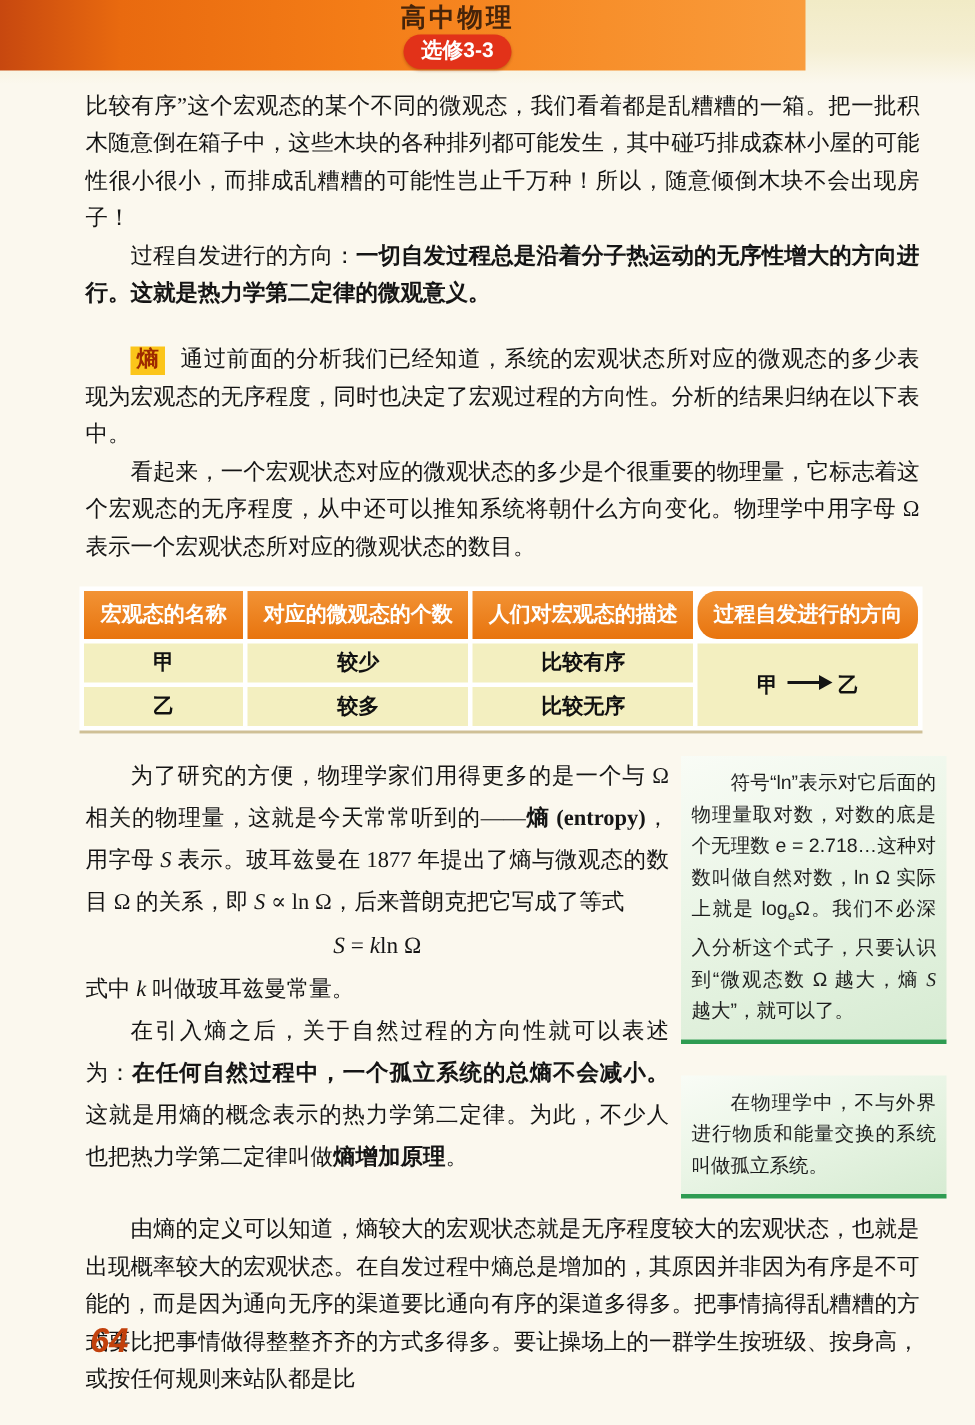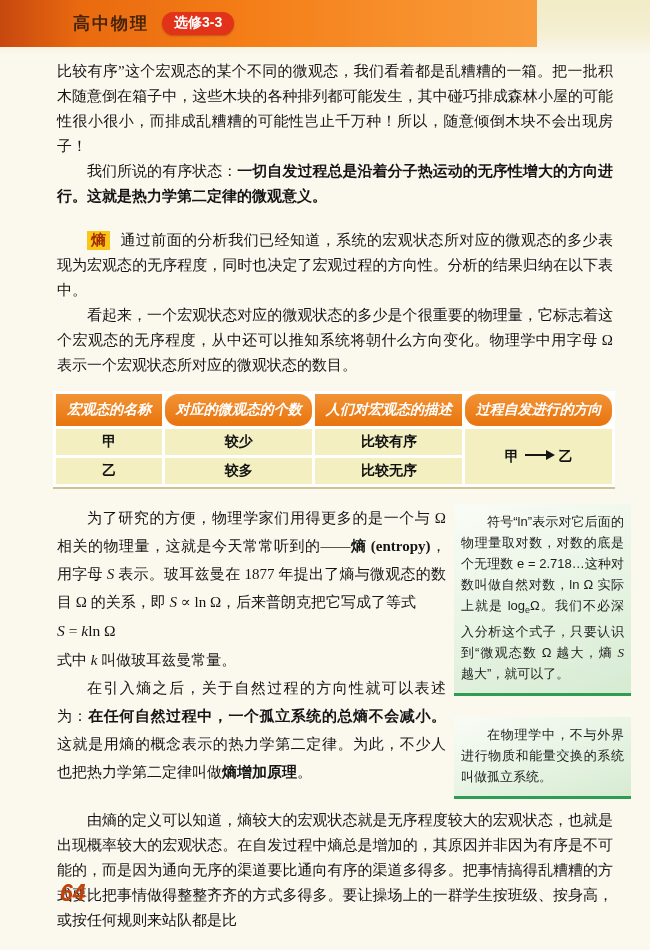--- a/index.html
+++ b/index.html
@@ -2,52 +2,52 @@
 <html><head>
 <meta charset="utf-8">
 <style>
   html,body{margin:0;padding:0;}
   body{width:650px;height:950px;font-family:"Liberation Serif","DejaVu Serif",serif;}
   .page{position:relative;width:650px;height:950px;background:#fbf8ee;overflow:hidden;}
   .top-band{position:absolute;top:0;left:0;width:650px;height:56px;
     background:linear-gradient(to bottom,#f1ebc6 0%,#f5efd4 60%,#fbf8ee 100%);}
   .banner{position:absolute;top:0;left:0;width:537px;height:47px;box-sizing:border-box;
     background:linear-gradient(90deg,#c7480f 0%,#e96a0f 15%,#f47d17 45%,#f78f2b 75%,#f99c3c 100%);
-    display:flex;align-items:center;padding-left:73px;gap:13px;}
+    display:flex;align-items:center;padding-left:73px;flex-direction:column;}
   .banner-title{font-family:"Liberation Sans","DejaVu Sans",sans-serif;font-weight:bold;
     font-size:17px;color:#46240a;letter-spacing:2px;}
   .banner-badge{background:#e23219;color:#ffffff;border-radius:12px;padding:2px 12px 3px;
     font-family:"Liberation Sans","DejaVu Sans",sans-serif;font-size:14px;font-weight:bold;
     box-shadow:0 1px 2px rgba(120,30,0,.4);}
   .content{position:absolute;left:57px;top:59px;width:556px;}
   .para{font-size:15px;line-height:25px;text-align:justify;color:#151515;text-indent:2em;margin:0;}
   .para.noindent{text-indent:0;}
   .p-entropy{margin-top:19px;}
   .seg-n{}
   .seg-b{font-weight:bold;}
   .seg-i{font-style:italic;font-family:"Liberation Serif","DejaVu Serif",serif;}
   .seg-sub{font-size:9px;vertical-align:-3px;}
   .seg-marker{background:#fbc51a;color:#9e2a00;font-weight:bold;padding:1px 4px 2px;margin-right:10px;}
   table.etable{margin:13px 0 0 -4px;border-collapse:separate;border-spacing:3px;width:562px;
     background:#ffffff;border-bottom:2px solid #cfc096;
     font-family:"Liberation Sans","DejaVu Sans",sans-serif;}
   table.etable th{background:linear-gradient(to bottom,#f29335,#e8740e);color:#ffffff;
-    font-weight:bold;font-size:14px;height:28px;padding:2px 3px;font-style:italic;}
+    font-weight:bold;font-size:14px;height:28px;padding:2px 3px;}
   table.etable td{background:#f3efc0;font-weight:bold;font-size:14px;color:#111111;
     text-align:center;height:24px;padding:1px 3px;}
-  .col-name{width:105px;}.col-num{width:148px;border-radius:13px;}.col-desc{width:148px;}.col-dir{width:146px;border-radius:13px;}
+  .col-name{width:105px;}.col-num{width:148px;}.col-desc{width:148px;}.col-dir{width:146px;border-radius:13px;}
   .dir-cell{font-size:15px;}
   .arrow{display:inline-block;width:28px;height:2px;background:#151515;position:relative;
     margin:0 6px 3px;vertical-align:middle;}
   .arrow::after{content:"";position:absolute;right:-2px;top:-4px;width:0;height:0;
     border-left:9px solid #151515;border-top:5px solid transparent;border-bottom:5px solid transparent;}
   .cols{display:flex;width:574px;margin-top:15px;align-items:flex-start;}
   .col-main{width:389px;}
   .para.lc{line-height:28px;}
-  .formula{text-align:left;font-size:15.5px;line-height:26px;margin:2px 0;color:#151515;}
+  .formula{text-align:center;font-size:15.5px;line-height:26px;margin:2px 0;color:#151515;}
   .col-side{width:177px;margin-left:8px;}
   .note{background:linear-gradient(160deg,#f9fcf6 0%,#eaf5e6 45%,#d6ebd2 100%);
     border-bottom:3px solid #2e9c52;padding:7px 7px 9px;box-sizing:border-box;}
   .note + .note{margin-top:21px;}
   .note-text{font-family:"Liberation Sans","DejaVu Sans",sans-serif;font-size:13px;
     line-height:21px;text-align:justify;text-indent:2em;color:#1d1d1d;margin:0;}
   .closing{margin-top:9px;}
   .page-number{position:absolute;left:60px;top:880px;font-family:"Liberation Sans","DejaVu Sans",sans-serif;
     font-size:23px;font-style:italic;font-weight:bold;color:#c2410c;}
 </style>
@@ -56,21 +56,21 @@
 
 <div class="page">
   <div class="top-band"></div>
   <div class="banner">
     <span class="banner-title">高中物理</span>
     <span class="banner-badge">选修3-3</span>
   </div>
 
   <div class="content">
     <p class="para noindent"><span class="seg-n">比较有序”这个宏观态的某个不同的微观态，我们看着都是乱糟糟的一箱。把一批积木随意倒在箱子中，这些木块的各种排列都可能发生，其中碰巧排成森林小屋的可能性很小很小，而排成乱糟糟的可能性岂止千万种！所以，随意倾倒木块不会出现房子！</span></p>
-    <p class="para"><span class="seg-n">我们所说的有序状态：</span><span class="seg-b">一切自发过程总是沿着分子热运动的无序性增大的方向进行。这就是热力学第二定律的微观意义。</span></p>
+    <p class="para"><span class="seg-n">过程自发进行的方向：</span><span class="seg-b">一切自发过程总是沿着分子热运动的无序性增大的方向进行。这就是热力学第二定律的微观意义。</span></p>
     <p class="para p-entropy"><span class="seg-marker">熵</span><span class="seg-n">通过前面的分析我们已经知道，系统的宏观状态所对应的微观态的多少表现为宏观态的无序程度，同时也决定了宏观过程的方向性。分析的结果归纳在以下表中。</span></p>
     <p class="para"><span class="seg-n">看起来，一个宏观状态对应的微观状态的多少是个很重要的物理量，它标志着这个宏观态的无序程度，从中还可以推知系统将朝什么方向变化。物理学中用字母 Ω 表示一个宏观状态所对应的微观状态的数目。</span></p>
 
     <table class="etable">
       <thead>
         <tr>
           <th class="col-name">宏观态的名称</th>
           <th class="col-num">对应的微观态的个数</th>
           <th class="col-desc">人们对宏观态的描述</th>
           <th class="col-dir">过程自发进行的方向</th>

